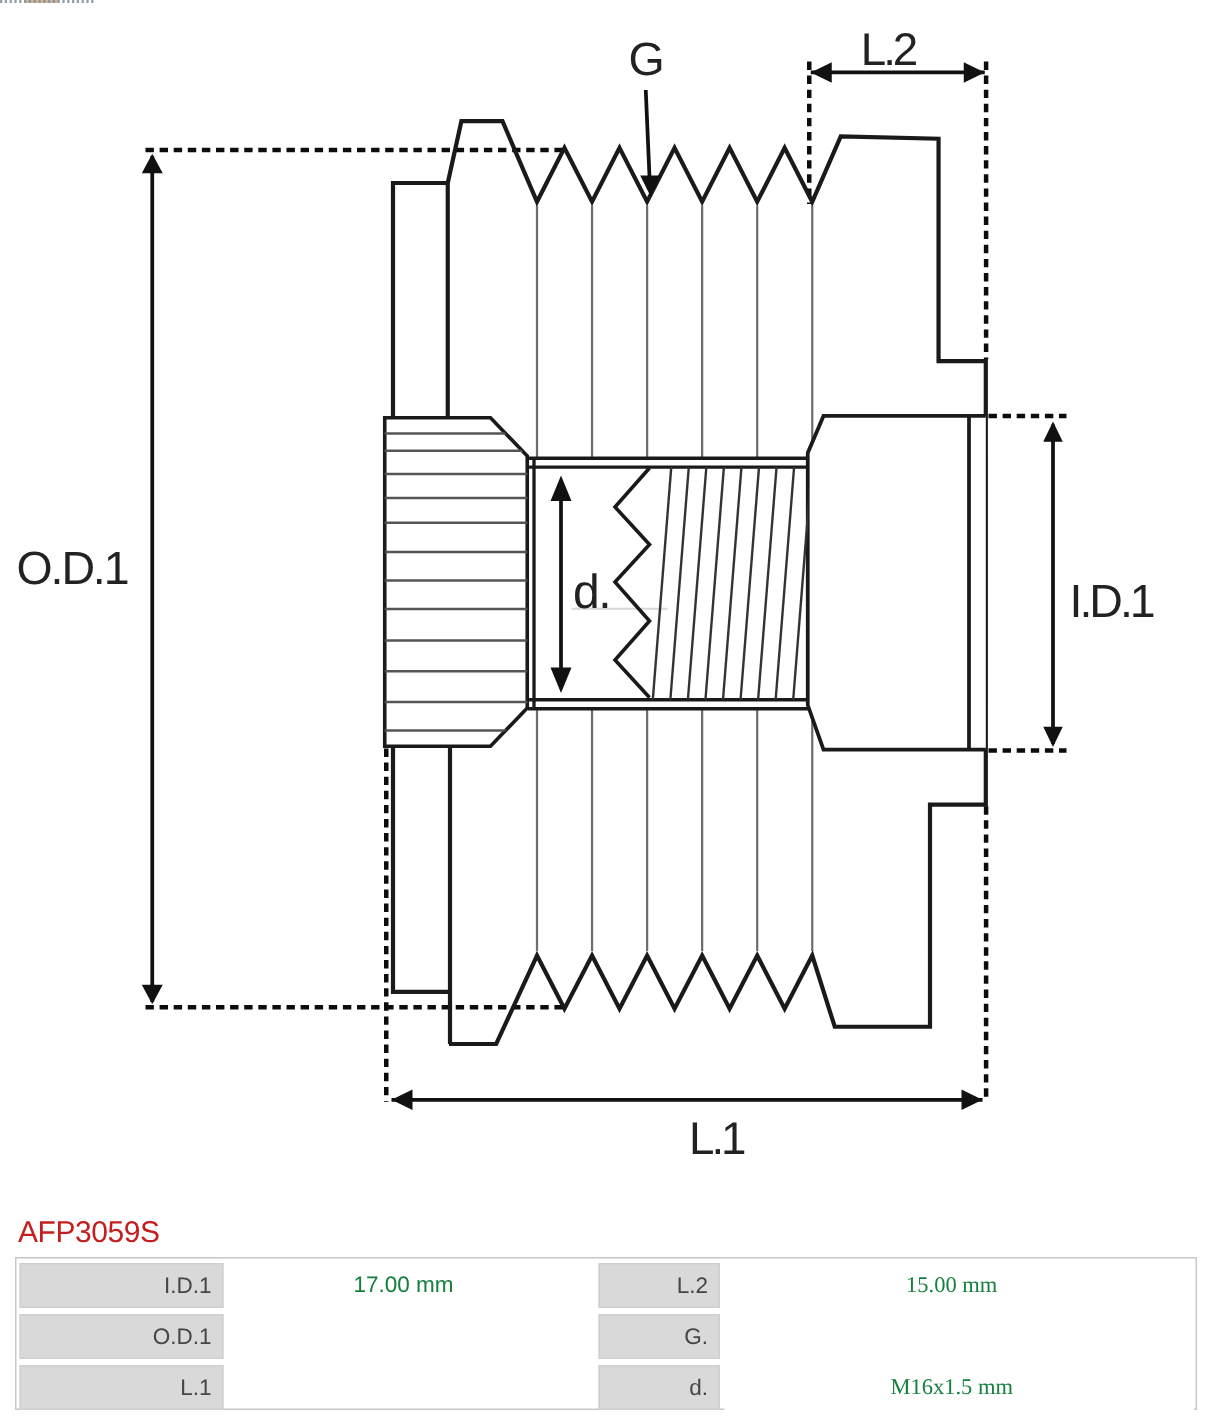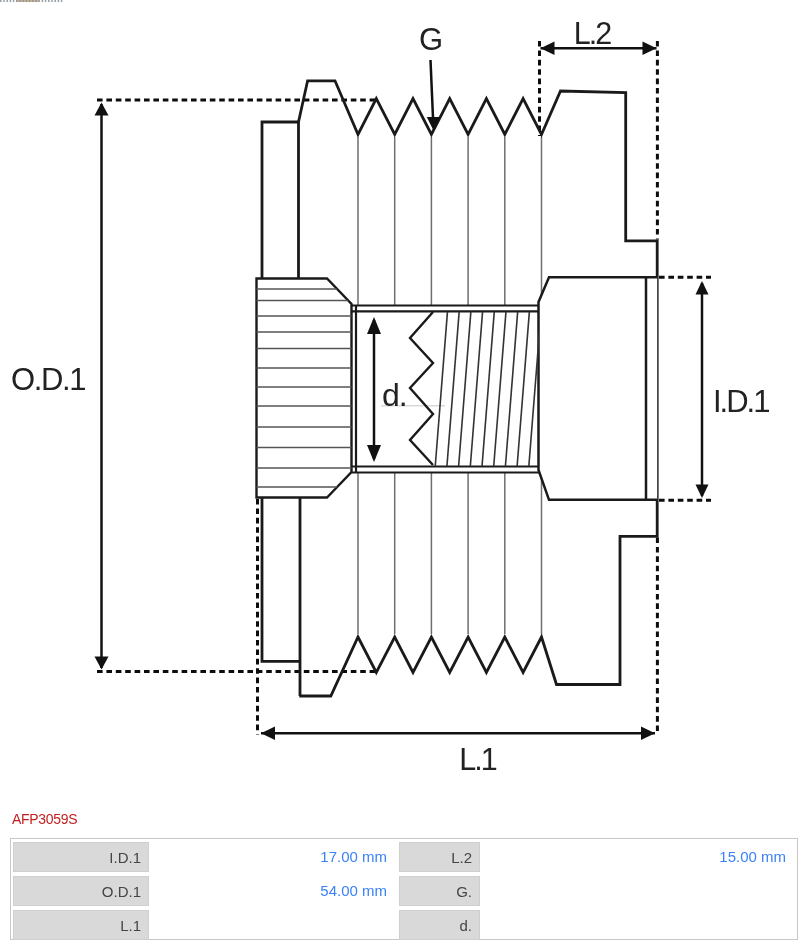--- a/index.html
+++ b/index.html
@@ -1,29 +1,29 @@
 <!DOCTYPE html>
 <html><head>
 <meta charset="utf-8">
 <style>
   html,body{margin:0;padding:0;background:#fff;}
   body{width:809px;height:946px;position:relative;font-family:"Liberation Sans",sans-serif;overflow:hidden;}
   #drawing{position:absolute;left:0;top:0;}
-  #code{position:absolute;left:12px;top:811.5px;font-size:14px;line-height:1;color:#c41f1f;letter-spacing:-0.3px;}
+  #code{position:absolute;left:12px;top:811.5px;font-size:20px;line-height:1;color:#c41f1f;letter-spacing:-0.3px;}
   #tbl{position:absolute;left:10px;top:838px;width:786px;height:100px;background:#fff;border:1px solid #c8c8c8;}
   .cell{position:absolute;font-size:15px;line-height:30px;text-align:right;box-sizing:border-box;}
   .lab{background:#d9d9d9;border:1px solid #cfcfcf;color:#454545;padding-right:7px;}
-  .val{background:#fff;color:#3b82f6;}
+  .val{background:#fff;color:#15803d;text-align:center;}
   .r1{top:3px;height:30px;}
   .r2{top:37px;height:30px;}
   .r3{top:71px;height:30px;}
   .c1{left:2px;width:136px;}
   .c2{left:140px;width:244px;padding-right:8px;}
   .c3{left:388px;width:81px;}
-  .c4{left:472px;width:313px;padding-right:10px;}
+  .c4{left:472px;width:313px;padding-right:10px;font-family:Liberation Serif, serif;}
 </style>
 </head>
 <body>
 <svg id="drawing" width="809" height="800" viewBox="0 0 809 800">
   <defs>
     <clipPath id="knurlclip">
       <polygon points="256.5,278.5 327,278.5 351.5,304 351.5,472 327,497.5 256.5,497.5"></polygon>
     </clipPath>
     <clipPath id="hatchclip">
       <rect x="356" y="311.4" width="183" height="155.1"></rect>
@@ -143,17 +143,17 @@
   </g>
 </svg>
 
 <div id="code">AFP3059S</div>
 <div id="tbl">
   <div class="cell lab r1 c1">I.D.1</div>
   <div class="cell val r1 c2">17.00 mm</div>
   <div class="cell lab r1 c3">L.2</div>
   <div class="cell val r1 c4">15.00 mm</div>
   <div class="cell lab r2 c1">O.D.1</div>
-  <div class="cell val r2 c2">54.00 mm</div>
   <div class="cell lab r2 c3">G.</div>
   <div class="cell lab r3 c1">L.1</div>
   <div class="cell lab r3 c3">d.</div>
+  <div class="cell val r3 c4">M16x1.5 mm</div>
 </div>
 
 </body></html>

